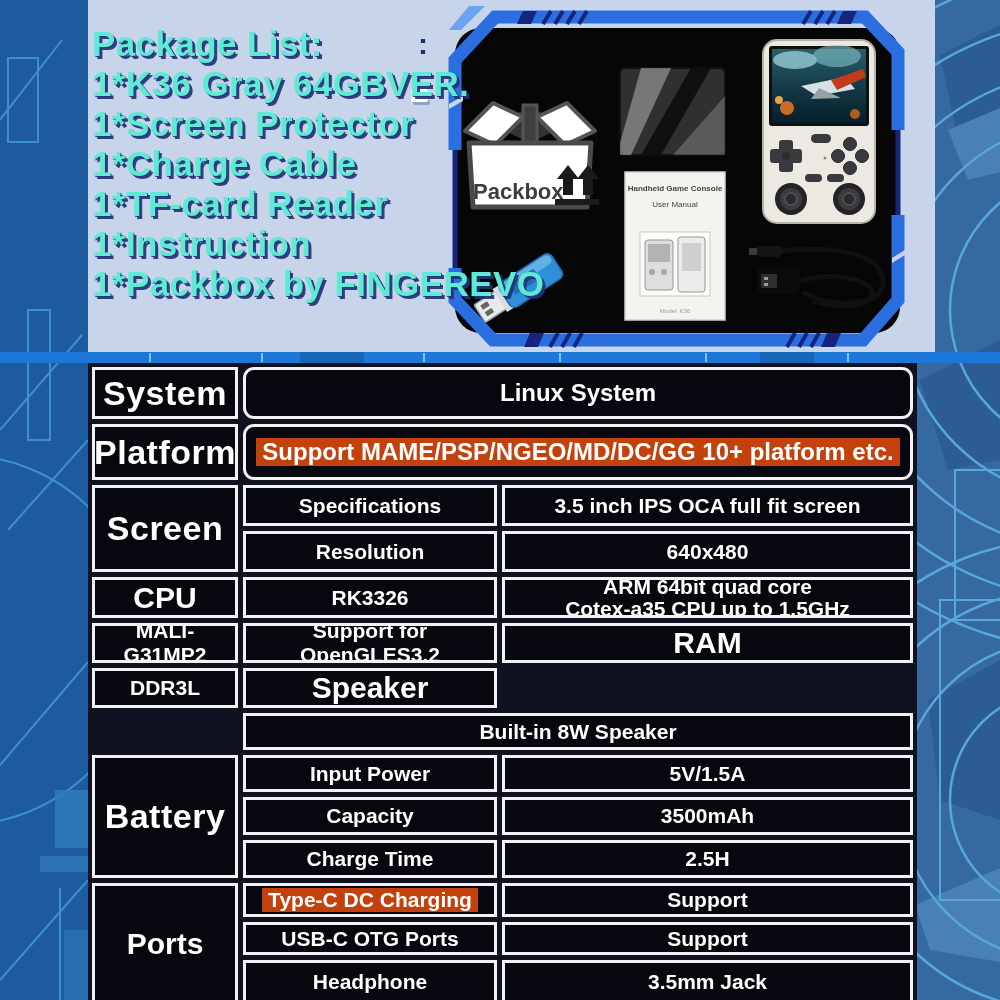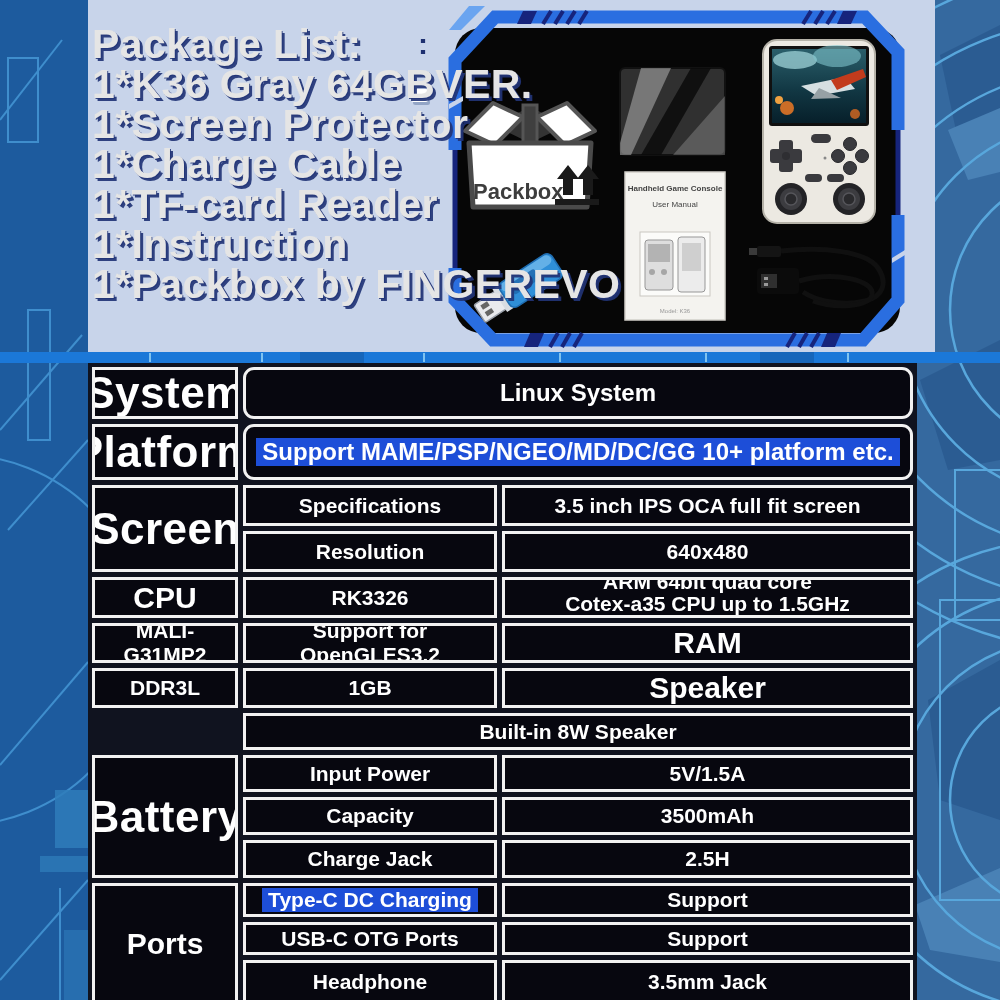--- a/index.html
+++ b/index.html
@@ -5,45 +5,45 @@
   html,body{margin:0;padding:0;}
   body{
     width:1000px;height:1000px;overflow:hidden;position:relative;
     background:#35699f;
     font-family:"Liberation Sans", sans-serif;
   }
   #bg{position:absolute;left:0;top:0;z-index:0;}
   #photo{position:absolute;left:435px;top:0;z-index:1;}
   .pkg-list{
     position:absolute;left:92px;top:24px;z-index:2;
-    color:#e5e5e5;font-weight:bold;font-size:41px;line-height:40px;
+    color:#5eead4;font-weight:bold;font-size:35px;line-height:40px;
     letter-spacing:.4px;
     text-shadow:3px 3px 0 rgba(34,52,118,.92), 1px 1px 0 rgba(34,52,118,.85);
     white-space:nowrap;
   }
   .spec-table{
     position:absolute;left:88px;top:363px;z-index:2;
     width:821px;padding:4px;background:#10131f;
     display:grid;
     grid-template-columns:146px 254px 411px;
     grid-template-rows:52px 56px 41px 41px 41px 40px 40px 37px 37px 38px 38px 34px 33px 44px;
     gap:5px;
   }
   .cell{
     background:#07070f;border:3px solid #f2f2f2;color:#fff;
     display:flex;align-items:center;justify-content:center;
     text-align:center;box-sizing:border-box;overflow:hidden;
   }
-  .label{font-size:44px;font-weight:bold;letter-spacing:.5px;text-align:right;}
+  .label{font-size:34px;font-weight:bold;letter-spacing:.5px;text-align:right;}
   .label-sm{font-size:30px;font-weight:bold;}
   .key{font-size:21px;font-weight:bold;}
   .val{font-size:21px;font-weight:bold;}
   .val-lg{font-size:24px;font-weight:bold;white-space:nowrap;border-radius:11px;}
-  .two-line{flex-direction:column;line-height:22px;justify-content:flex-end;}
-  .hl{background:#1d4ed8;padding:0 6px;}
+  .two-line{flex-direction:column;line-height:22px;}
+  .hl{background:#c2410c;padding:0 6px;}
   .c23{grid-column:2/4;}
   .col1{grid-column:1;}
   .r35{grid-row:3/5;}
   .r912{grid-row:9/12;}
   .r1215{grid-row:12/15;}
 </style>
 </head>
 <body>
 
 <svg id="bg" width="1000" height="1000" viewBox="0 0 1000 1000">
@@ -286,31 +286,30 @@
   <div class="cell val two-line">
     <div>ARM 64bit quad core</div>
     <div>Cotex-a35 CPU up to 1.5GHz</div>
   </div>
 
   <div class="cell key">MALI-G31MP2</div>
   <div class="cell val">Support for OpenGLES3.2</div>
 
   <div class="cell label-sm">RAM</div>
   <div class="cell key">DDR3L</div>
-  <div class="cell val">1GB</div>
 
   <div class="cell label-sm">Speaker</div>
   <div class="cell val c23">Built-in 8W Speaker</div>
 
   <div class="cell label r912 col1">Battery</div>
   <div class="cell key">Input Power</div>
   <div class="cell val">5V/1.5A</div>
   <div class="cell key">Capacity</div>
   <div class="cell val">3500mAh</div>
-  <div class="cell key">Charge Jack</div>
+  <div class="cell key">Charge Time</div>
   <div class="cell val">2.5H</div>
 
   <div class="cell label-sm r1215 col1">Ports</div>
   <div class="cell key">
       <span class="hl">Type-C DC Charging</span>
     </div>
   <div class="cell val">Support</div>
   <div class="cell key">USB-C OTG Ports</div>
   <div class="cell val">Support</div>
   <div class="cell key">Headphone</div>

